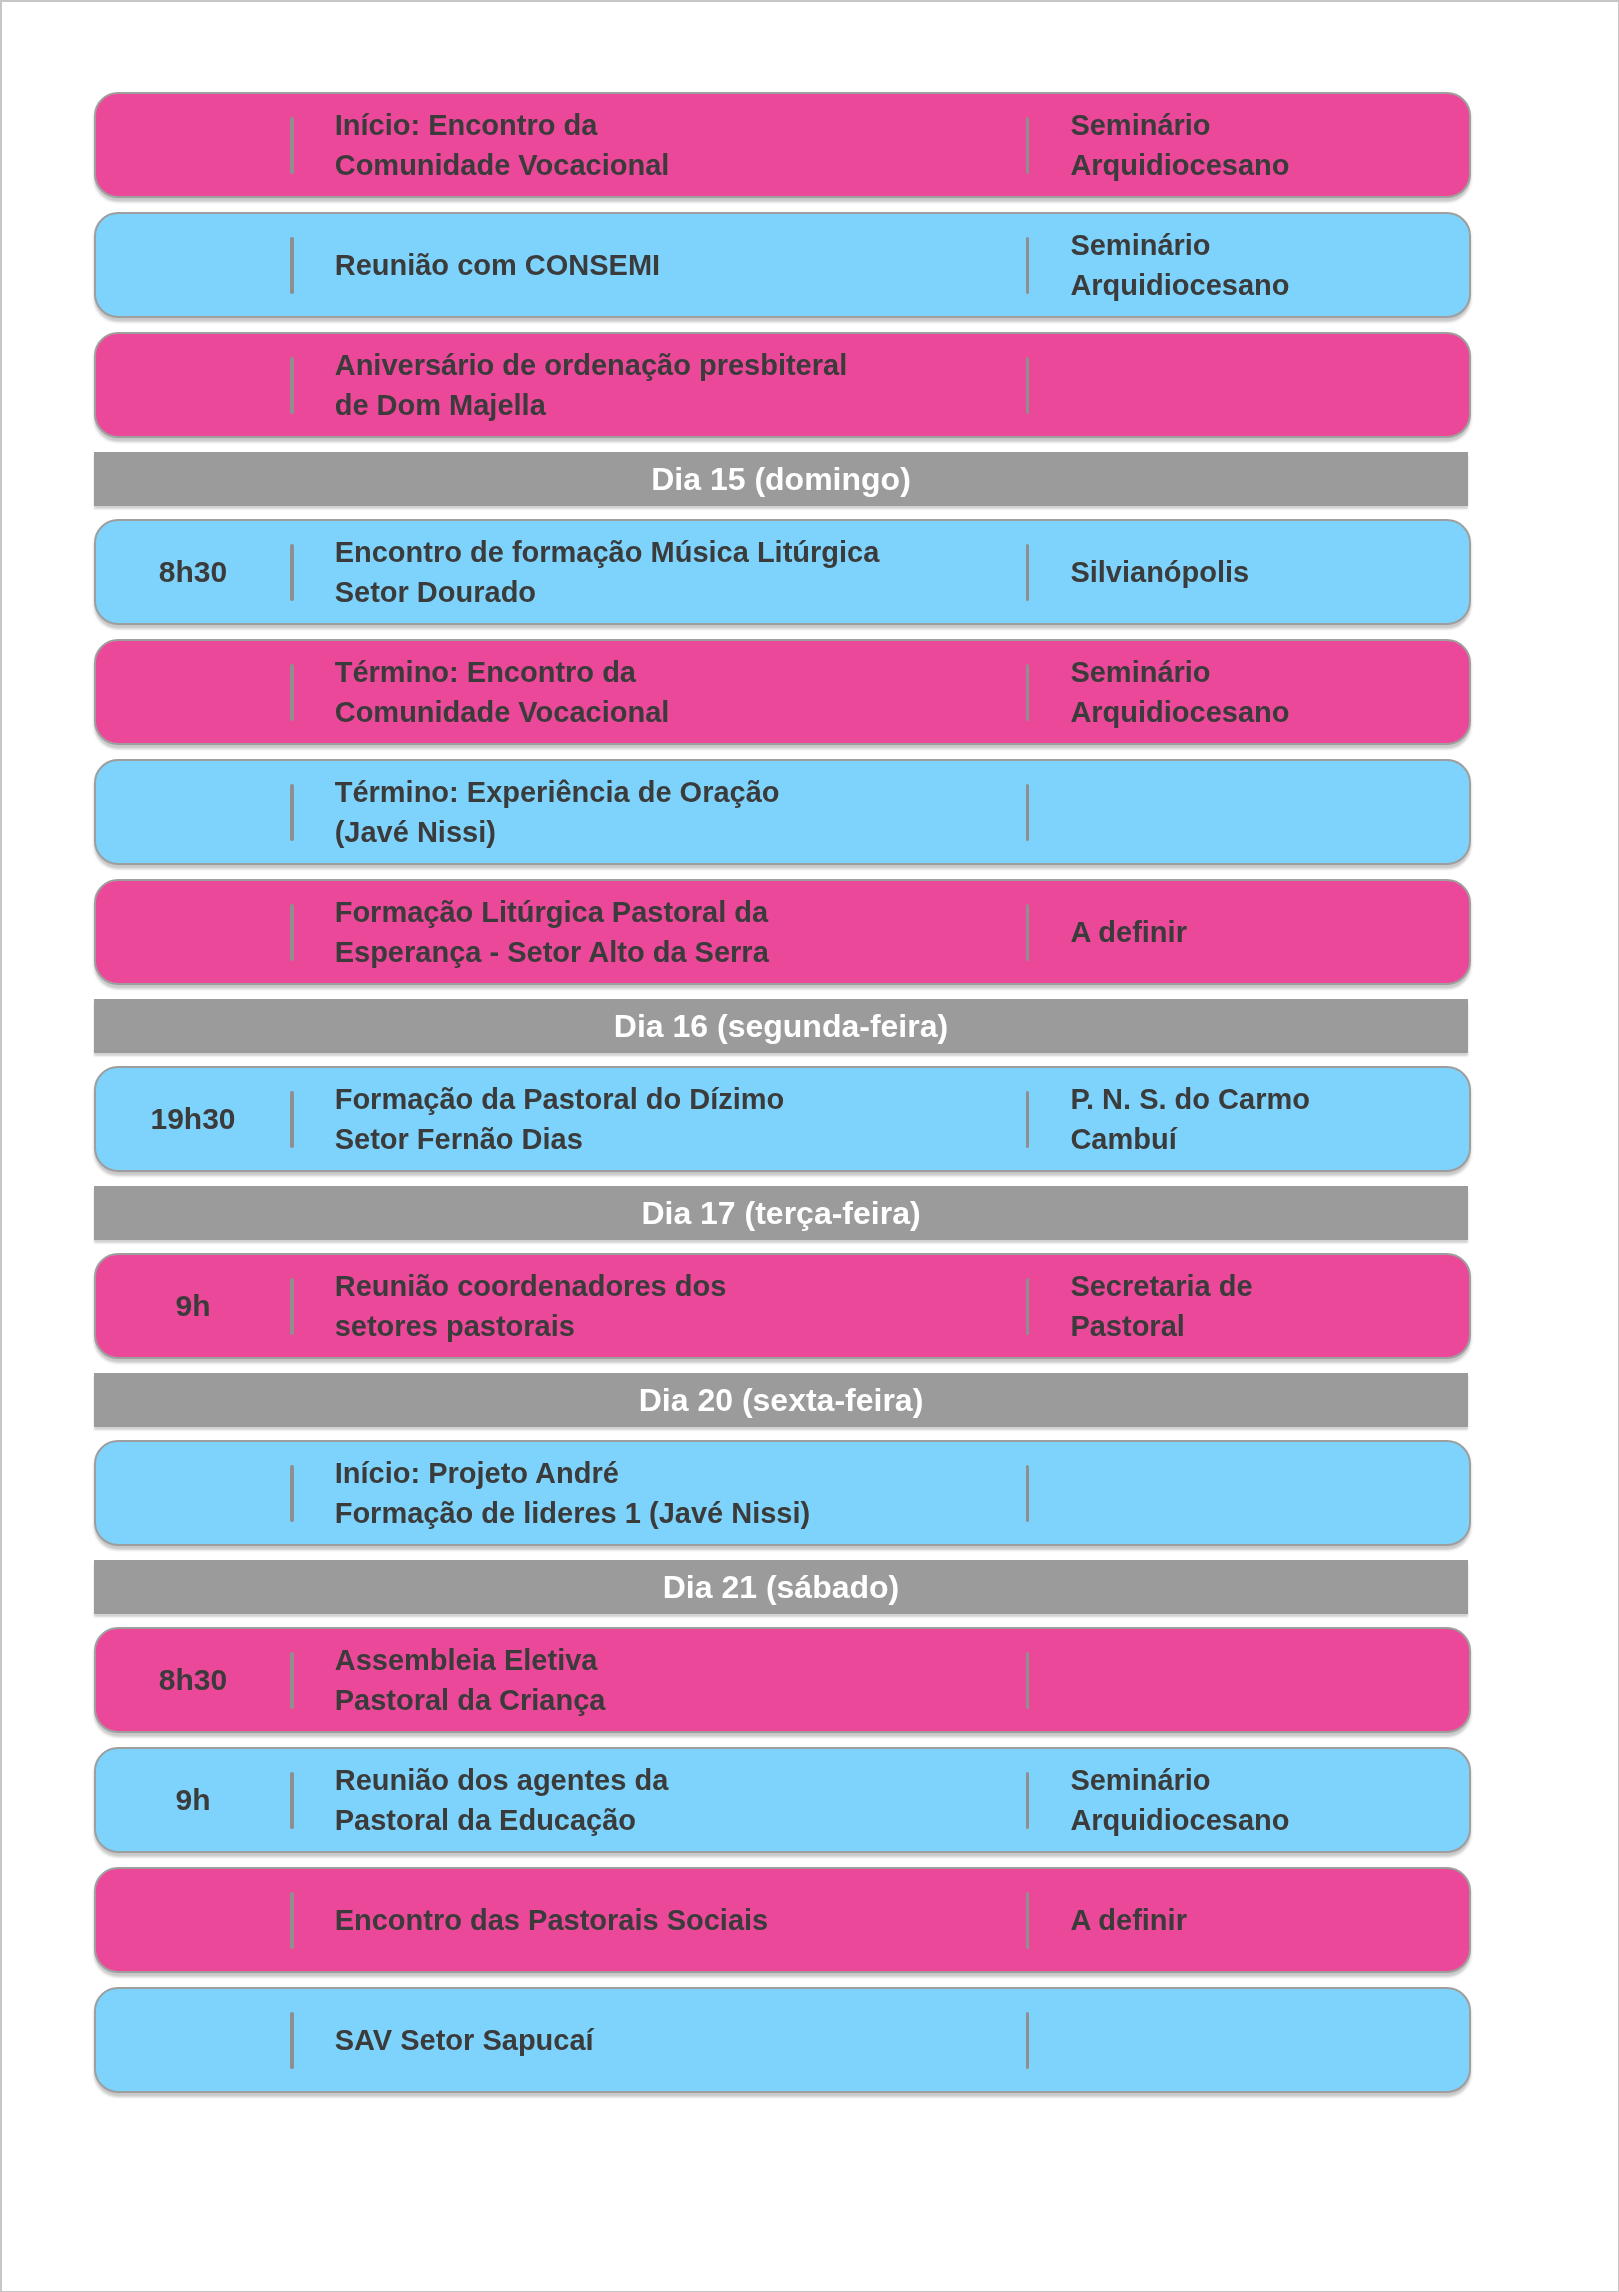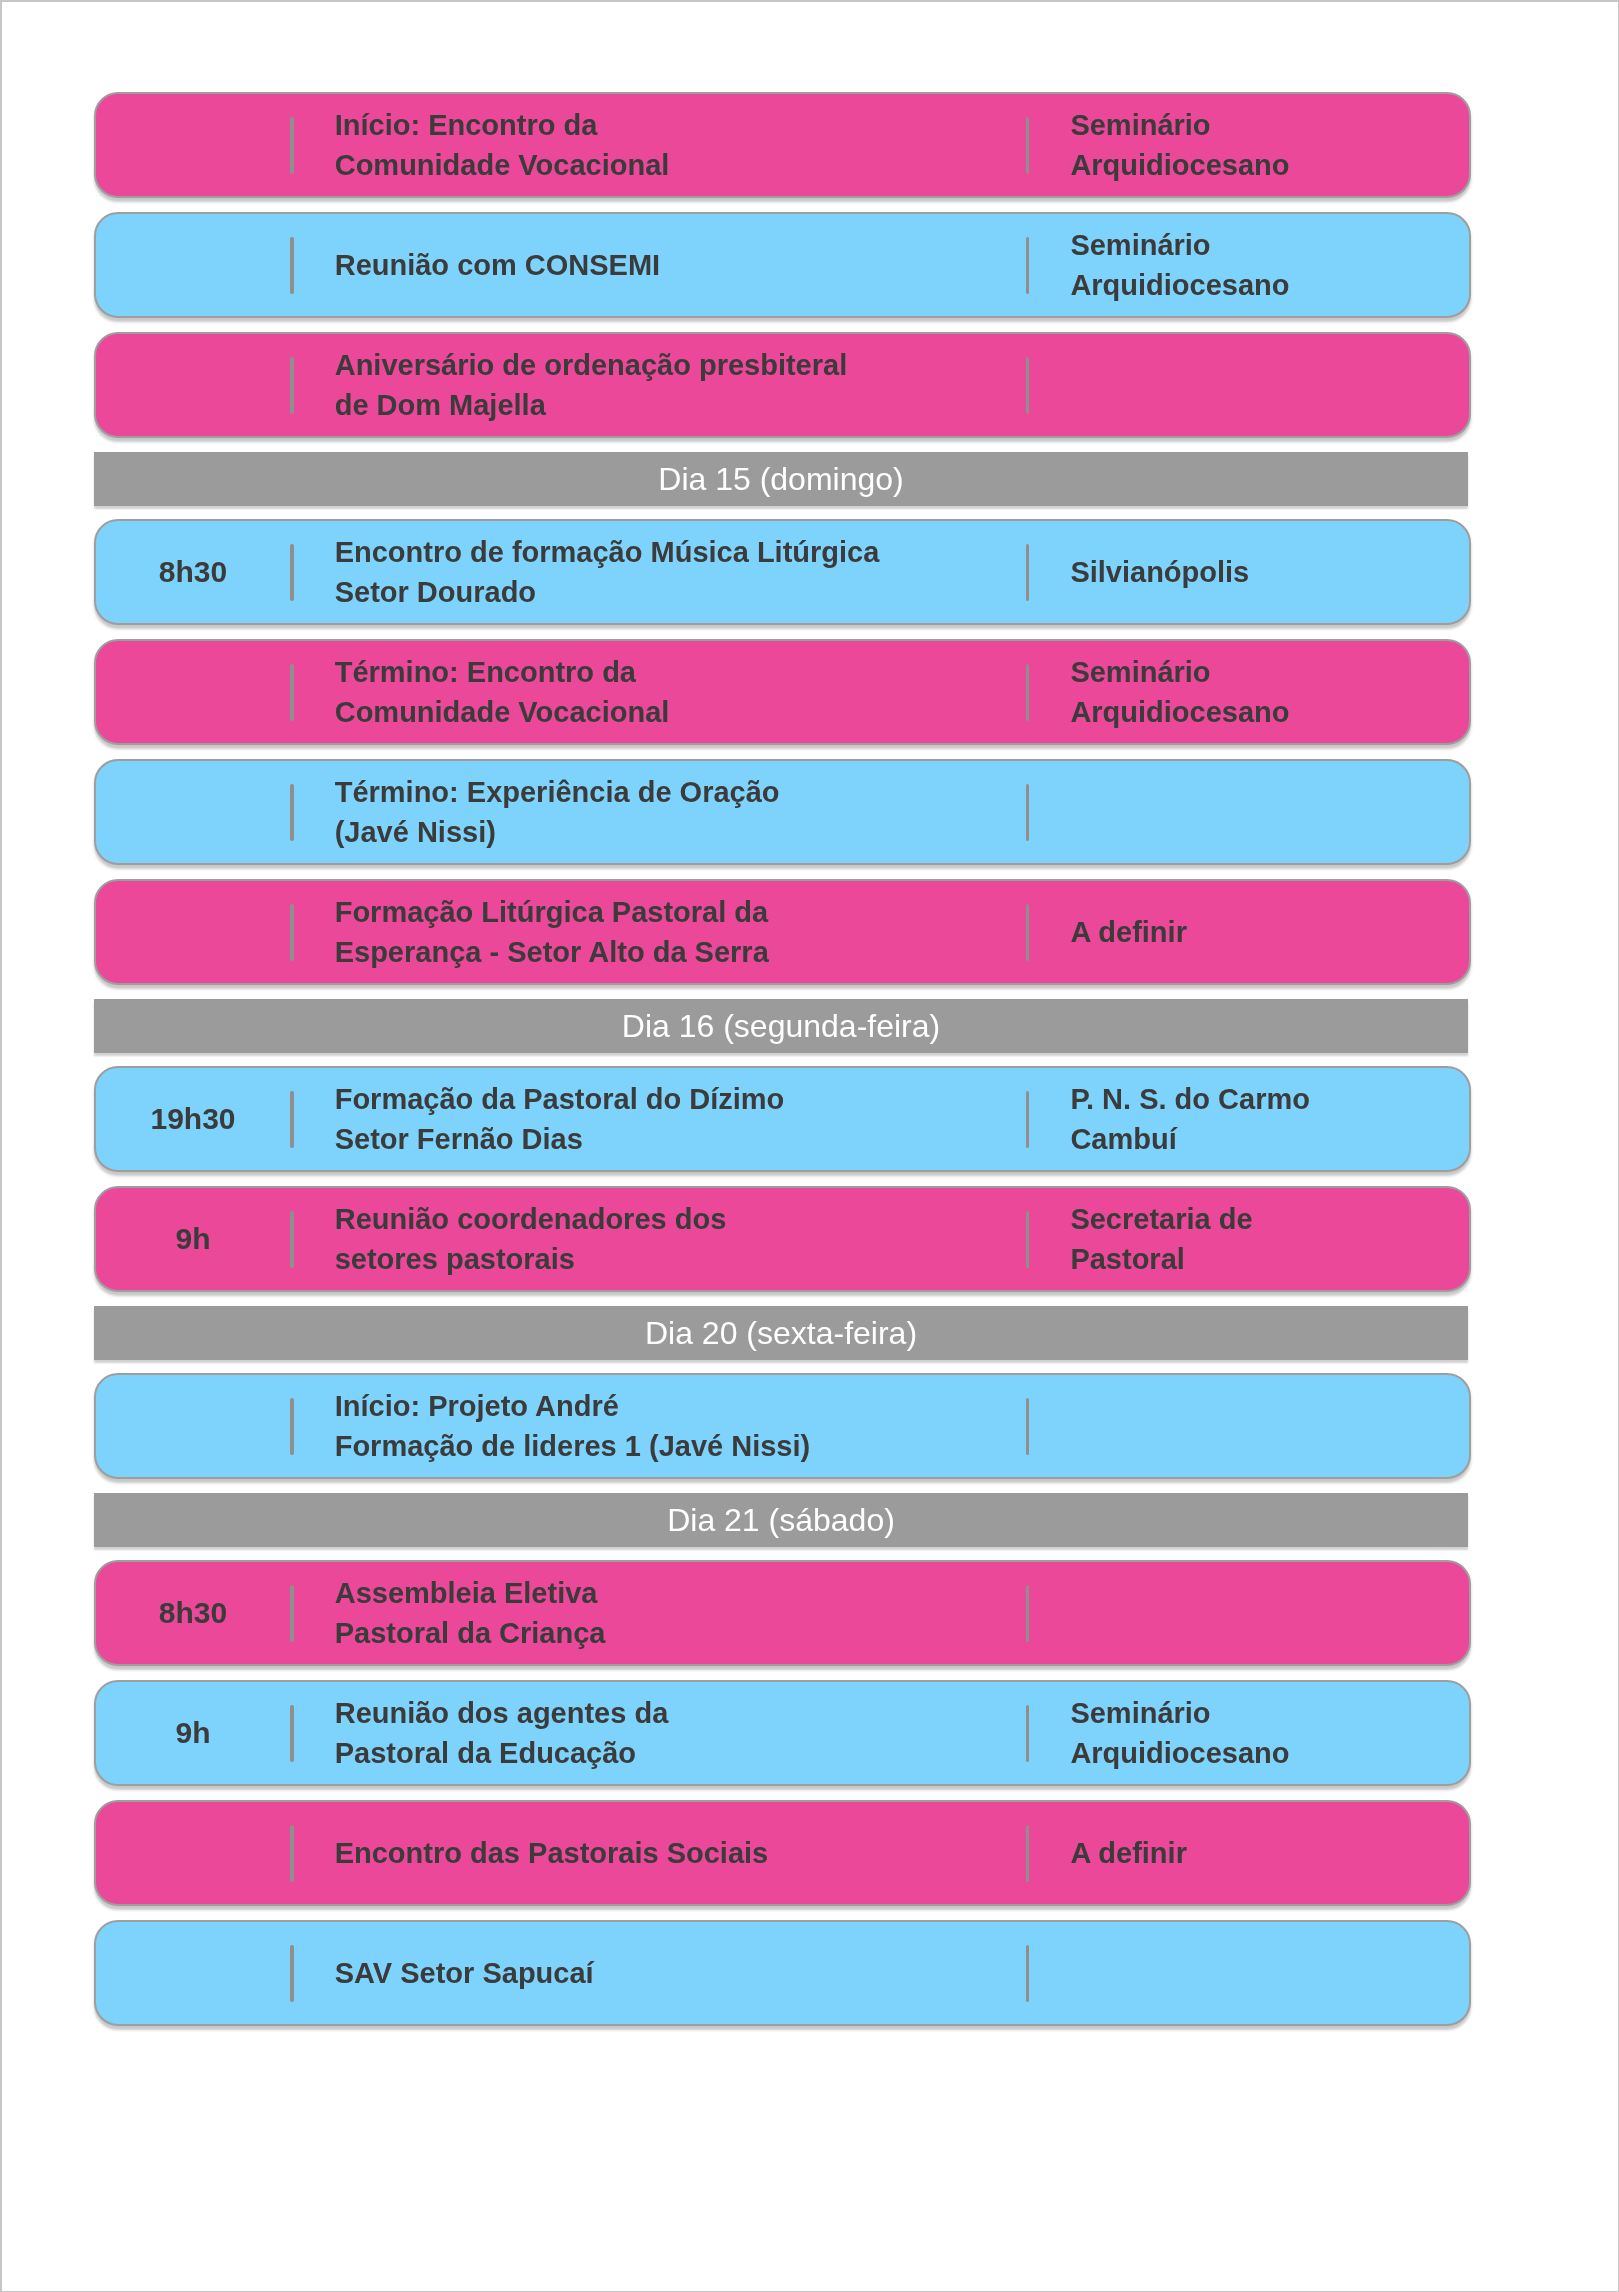--- a/index.html
+++ b/index.html
@@ -67,21 +67,21 @@
     font-weight: 700;
     white-space: pre-line;
   }
   .day-bar {
     box-sizing: border-box;
     width: 1374px;
     height: 54px;
     background: #9b9b9b;
     color: #ffffff;
     font-size: 32px;
-    font-weight: 400;
+    font-weight: 700;
     text-align: center;
     line-height: 54px;
     margin-bottom: 13px;
     box-shadow: 0 2.8px 1.8px rgba(0,0,0,0.18);
   }
 </style>
 </head>
 <body>
 
 <div class="content">
@@ -162,20 +162,23 @@
   <div class="row gray">
     <div class="cell-time">19h30</div>
     <div class="vsep"></div>
     <div class="cell-title">Formação da Pastoral do Dízimo
 Setor Fernão Dias</div>
     <div class="vsep"></div>
     <div class="cell-location">P. N. S. do Carmo
 Cambuí</div>
   </div>
 
+  <div class="day-bar">
+    <span>Dia 17 (terça-feira)</span>
+  </div>
 
   <div class="row white">
     <div class="cell-time">9h</div>
     <div class="vsep"></div>
     <div class="cell-title">Reunião coordenadores dos
 setores pastorais</div>
     <div class="vsep"></div>
     <div class="cell-location">Secretaria de
 Pastoral</div>
   </div>

